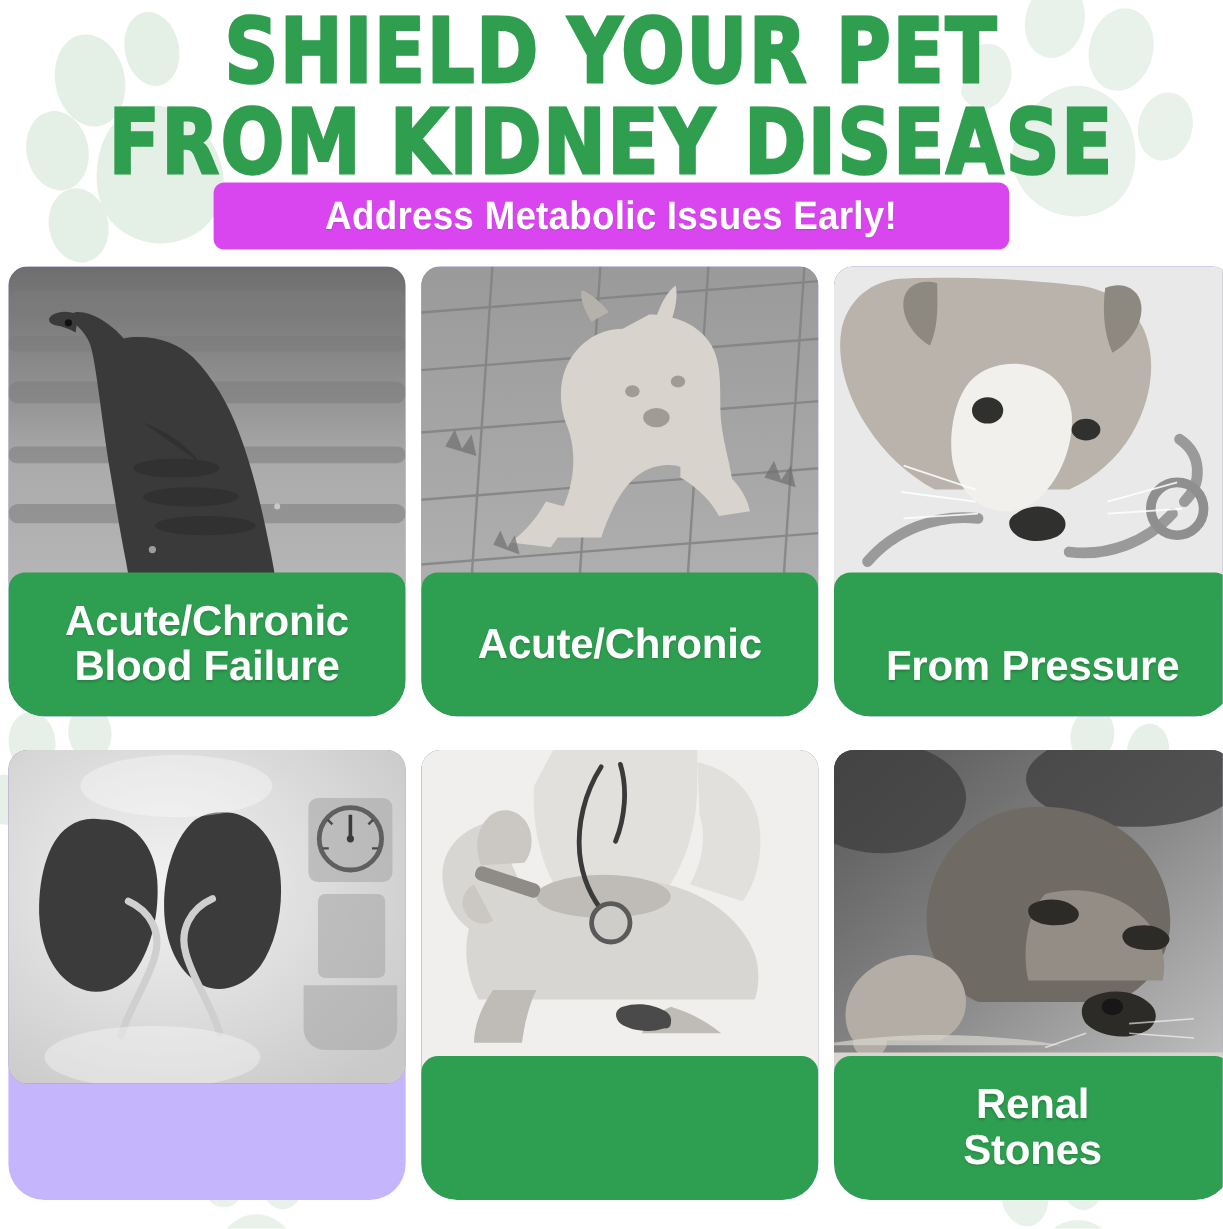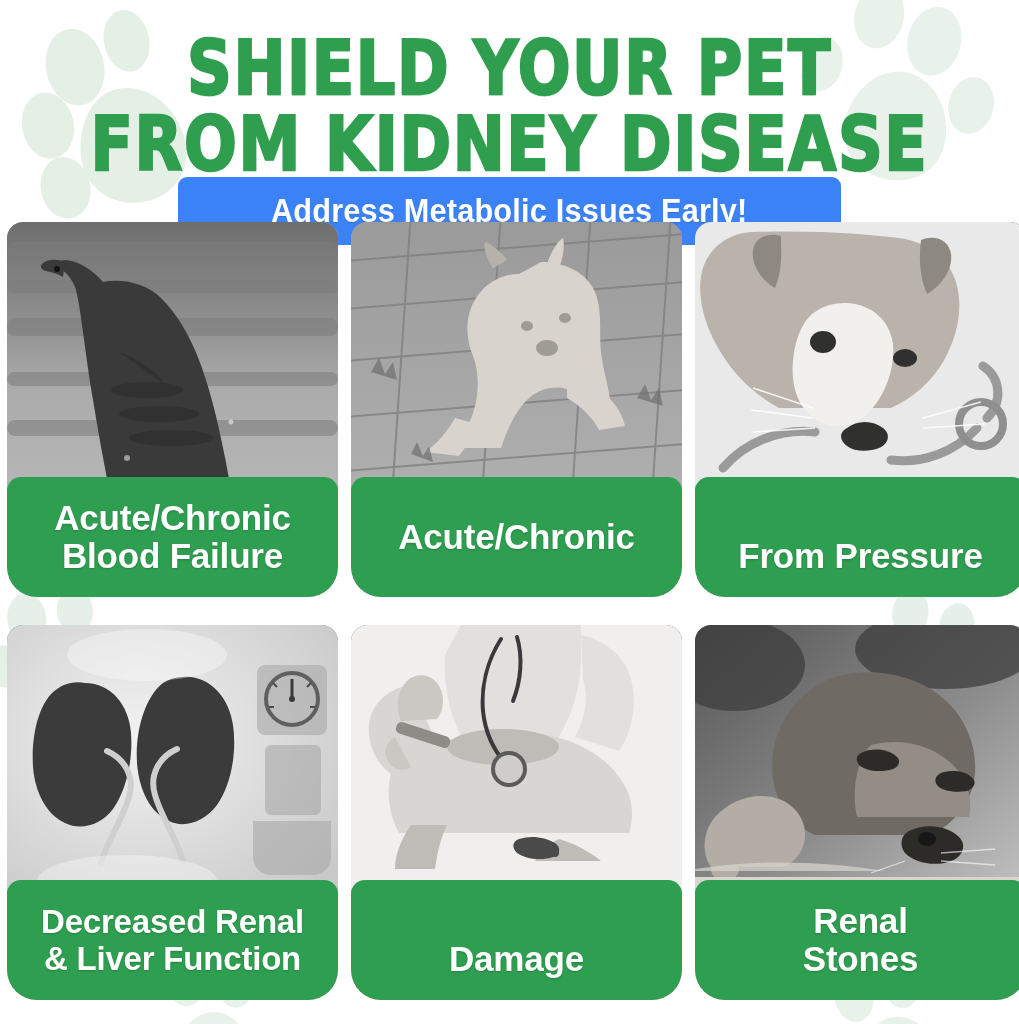--- a/index.html
+++ b/index.html
@@ -30,21 +30,20 @@
   .paw svg { display: block; }
 
   
   .header {
     position: absolute;
     left: 0;
     top: 0;
     width: 1019px;
     height: 215px;
     z-index: 5;
-    margin-top: 25px;
   }
 
   .title {
     position: absolute;
     left: 0;
     top: 6px;
     width: 1019px;
     text-align: center;
     color: #2f9e4f;
     font-family: "DejaVu Sans", sans-serif;
@@ -62,22 +61,22 @@
     transform: scaleY(1.22) scaleX(1.02);
     transform-origin: top center;
   }
   .title .line { display: block; white-space: nowrap; }
 
   .subtitle-banner {
     position: absolute;
     left: 178px;
     top: 152px;
     width: 663px;
-    height: 68px;
-    background: #3b82f6;
+    height: 56px;
+    background: #d946ef;
     border-radius: 9px;
     display: flex;
     align-items: center;
     justify-content: center;
   }
   .subtitle-text {
     color: #ffffff;
     font-family: "Liberation Sans", sans-serif;
     font-weight: bold;
     font-size: 33px;
@@ -104,21 +103,21 @@
     box-sizing: border-box;
     z-index: 6;
   }
 
   .card {
     position: relative;
     width: 100%;
     height: 100%;
     border-radius: 16px 16px 30px 30px;
     overflow: hidden;
-    background: #a3a3a3;
+    background: #c4b5fd;
   }
 
   .card-photo {
     position: absolute;
     left: 0;
     top: 0;
     width: 100%;
     height: 278px;
     border-radius: 16px;
     overflow: hidden;
@@ -403,26 +402,20 @@
               <path d="M304 58 L300 62"></path>
             <path d="M262 82 L267 82"></path>
               <path d="M308 82 L303 82"></path>
           </g>
           <g fill="#ffffff" opacity="0.35">
             <ellipse cx="140" cy="30" rx="80" ry="26"></ellipse>
             <ellipse cx="120" cy="256" rx="90" ry="26"></ellipse>
           </g>
         </svg>
       </div>
-      <div class="card-label small">
-        <span class="card-label-text">
-          <span>Decreased Renal</span><br>
-          <span>&amp; Liver Function</span>
-        </span>
-      </div>
     </div>
 
     <div class="card">
       <div class="card-photo">
         <svg viewBox="0 0 331 278" preserveAspectRatio="xMidYMid slice">
           <rect width="331" height="278" fill="#f0efed"></rect>
           <g fill="#e2e0dc">
             <path d="M110 0 h120 v30 c0 40 -14 76 -36 100 l-72 0 c-20-26 -30-62 -28-100z"></path>
             <path d="M230 10c26 6 44 22 50 44 6 24 2 52-12 72l-44-14c10-18 14-40 8-58z"></path>
           </g>
@@ -451,21 +444,20 @@
             <path d="M44 112c-8 4-12 14-8 22 4 10 16 14 24 8z"></path>
           </g>
           <g fill="#8f8c87">
             <rect x="44" y="104" width="56" height="12" rx="5" transform="rotate(18 72 110)"></rect>
           </g>
         </svg>
       </div>
       <div class="card-label">
         <span class="card-label-text">
           <br>
-          <span>Damage</span>
         </span>
       </div>
     </div>
 
     <div class="card">
       <div class="card-photo">
         <svg viewBox="0 0 331 278" preserveAspectRatio="xMidYMid slice">
           <defs>
             <linearGradient id="g6" x1="0" y1="0" x2="1" y2="1">
               <stop offset="0%" stop-color="#555"></stop>

